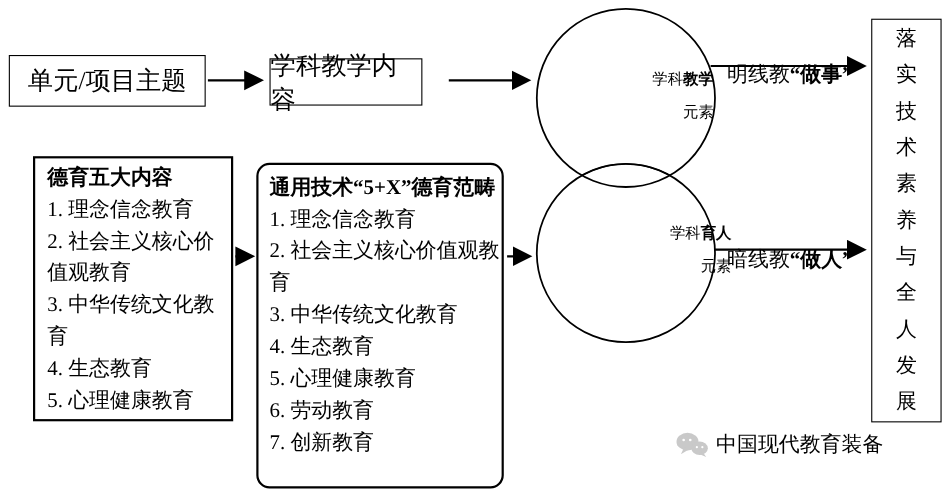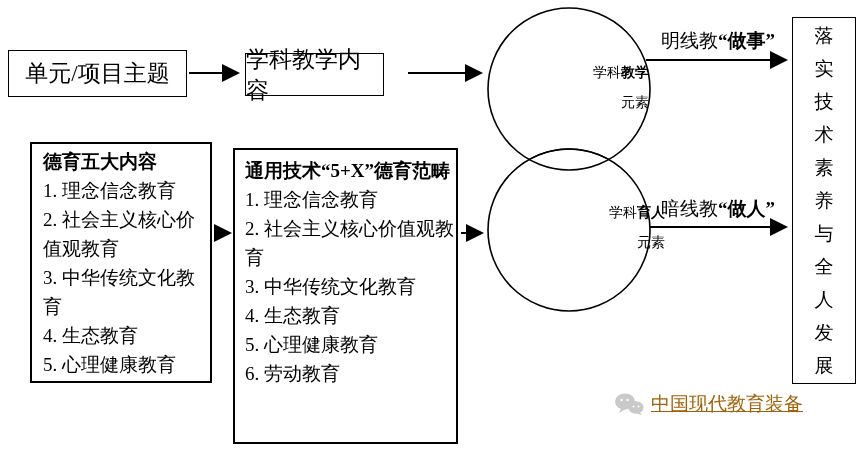--- a/index.html
+++ b/index.html
@@ -11,35 +11,35 @@
   .box { position: absolute; border: 1px solid #000; background: #fff; }
   .flowbox { display: flex; align-items: center; justify-content: center; font-size: 23px; }
   .unit-box { left: 8px; top: 50px; width: 179px; height: 47px; }
   .content-box { left: 245px; top: 53px; width: 139px; height: 43px; }
 
   .right-box { left: 792px; top: 17px; width: 64px; height: 367px; display:flex; align-items:center; justify-content:center; }
   .vtext { width: 22px; word-break: break-all; line-height: 33px; font-size: 19px; text-align: center; }
 
   .list-box { font-size: 19px; line-height: 29px; border-width: 2px; }
   .left-list { left: 30px; top: 142px; width: 182px; height: 241px; padding: 3px 8px 0 11px; }
-  .mid-list { left: 233px; top: 148px; width: 225px; height: 296px; padding: 6px 0 0 10px; }
+  .mid-list { left: 233px; top: 148px; width: 225px; height: 296px; padding: 6px 0 0 10px; border-radius: 12px; }
   .list-header { font-weight: bold; }
 
   .circle-label { position: absolute; width: 160px; text-align: right; font-size: 14px; line-height: 30px; }
   .circle-top-label { left: 489px; top: 58px; }
   .circle-bottom-label { left: 489px; top: 198px; margin-left: 16px; }
   .circle-label b { font-weight: bold; }
 
-  .arrow-label { position: absolute; font-size: 19px; width: 148px; text-align: center; white-space: nowrap; }
+  .arrow-label { position: absolute; font-size: 19px; width: 148px; text-align: center; white-space: nowrap; margin-top: 27px; }
   .label-top { left: 644px; top: 28px; }
   .label-bottom { left: 644px; top: 196px; }
   .arrow-label b { font-weight: bold; }
 
   .footer { position: absolute; left: 614px; top: 391px; display: flex; align-items: center; gap: 7px;
-            font-size: 19px; color: #a16207; font-family: "Liberation Sans", "DejaVu Sans", sans-serif; text-decoration: underline; }
+            font-size: 19px; color: #000000; font-family: "Liberation Sans", "DejaVu Sans", sans-serif; }
 </style>
 </head>
 <body>
 
 <div class="canvas">
 
   <svg class="bg" width="864" height="452" viewBox="0 0 864 452">
     <defs>
       <marker id="ah" markerWidth="10" markerHeight="10" refX="7.5" refY="4.5" orient="auto">
         <path d="M0,0 L9,4.5 L0,9 Z" fill="#000"></path>
@@ -103,20 +103,21 @@
   </div>
 
   <div class="box list-box mid-list">
     <div class="list-header">通用技术“5+X”德育范畴</div>
     <div class="list-item">1. 理念信念教育</div>
     <div class="list-item">2. 社会主义核心价值观教育</div>
     <div class="list-item">3. 中华传统文化教育</div>
     <div class="list-item">4. 生态教育</div>
     <div class="list-item">5. 心理健康教育</div>
     <div class="list-item">6. 劳动教育</div>
+    <div class="list-item">7. 创新教育</div>
   </div>
 
   <div class="footer">
     <svg width="30" height="25" viewBox="0 0 30 25">
       <ellipse cx="11" cy="9.5" rx="10" ry="8" fill="#c9c9c9"></ellipse>
       <path d="M5,21 L8,14.5 L12.5,16.5 Z" fill="#c9c9c9"></path>
       <circle cx="7.5" cy="8" r="1.2" fill="#fff"></circle>
       <circle cx="13.5" cy="8" r="1.2" fill="#fff"></circle>
       <ellipse cx="22" cy="15.5" rx="7.5" ry="6.2" fill="#c9c9c9"></ellipse>
       <path d="M28,23.5 L24.5,18.5 L21,20.5 Z" fill="#c9c9c9"></path>

